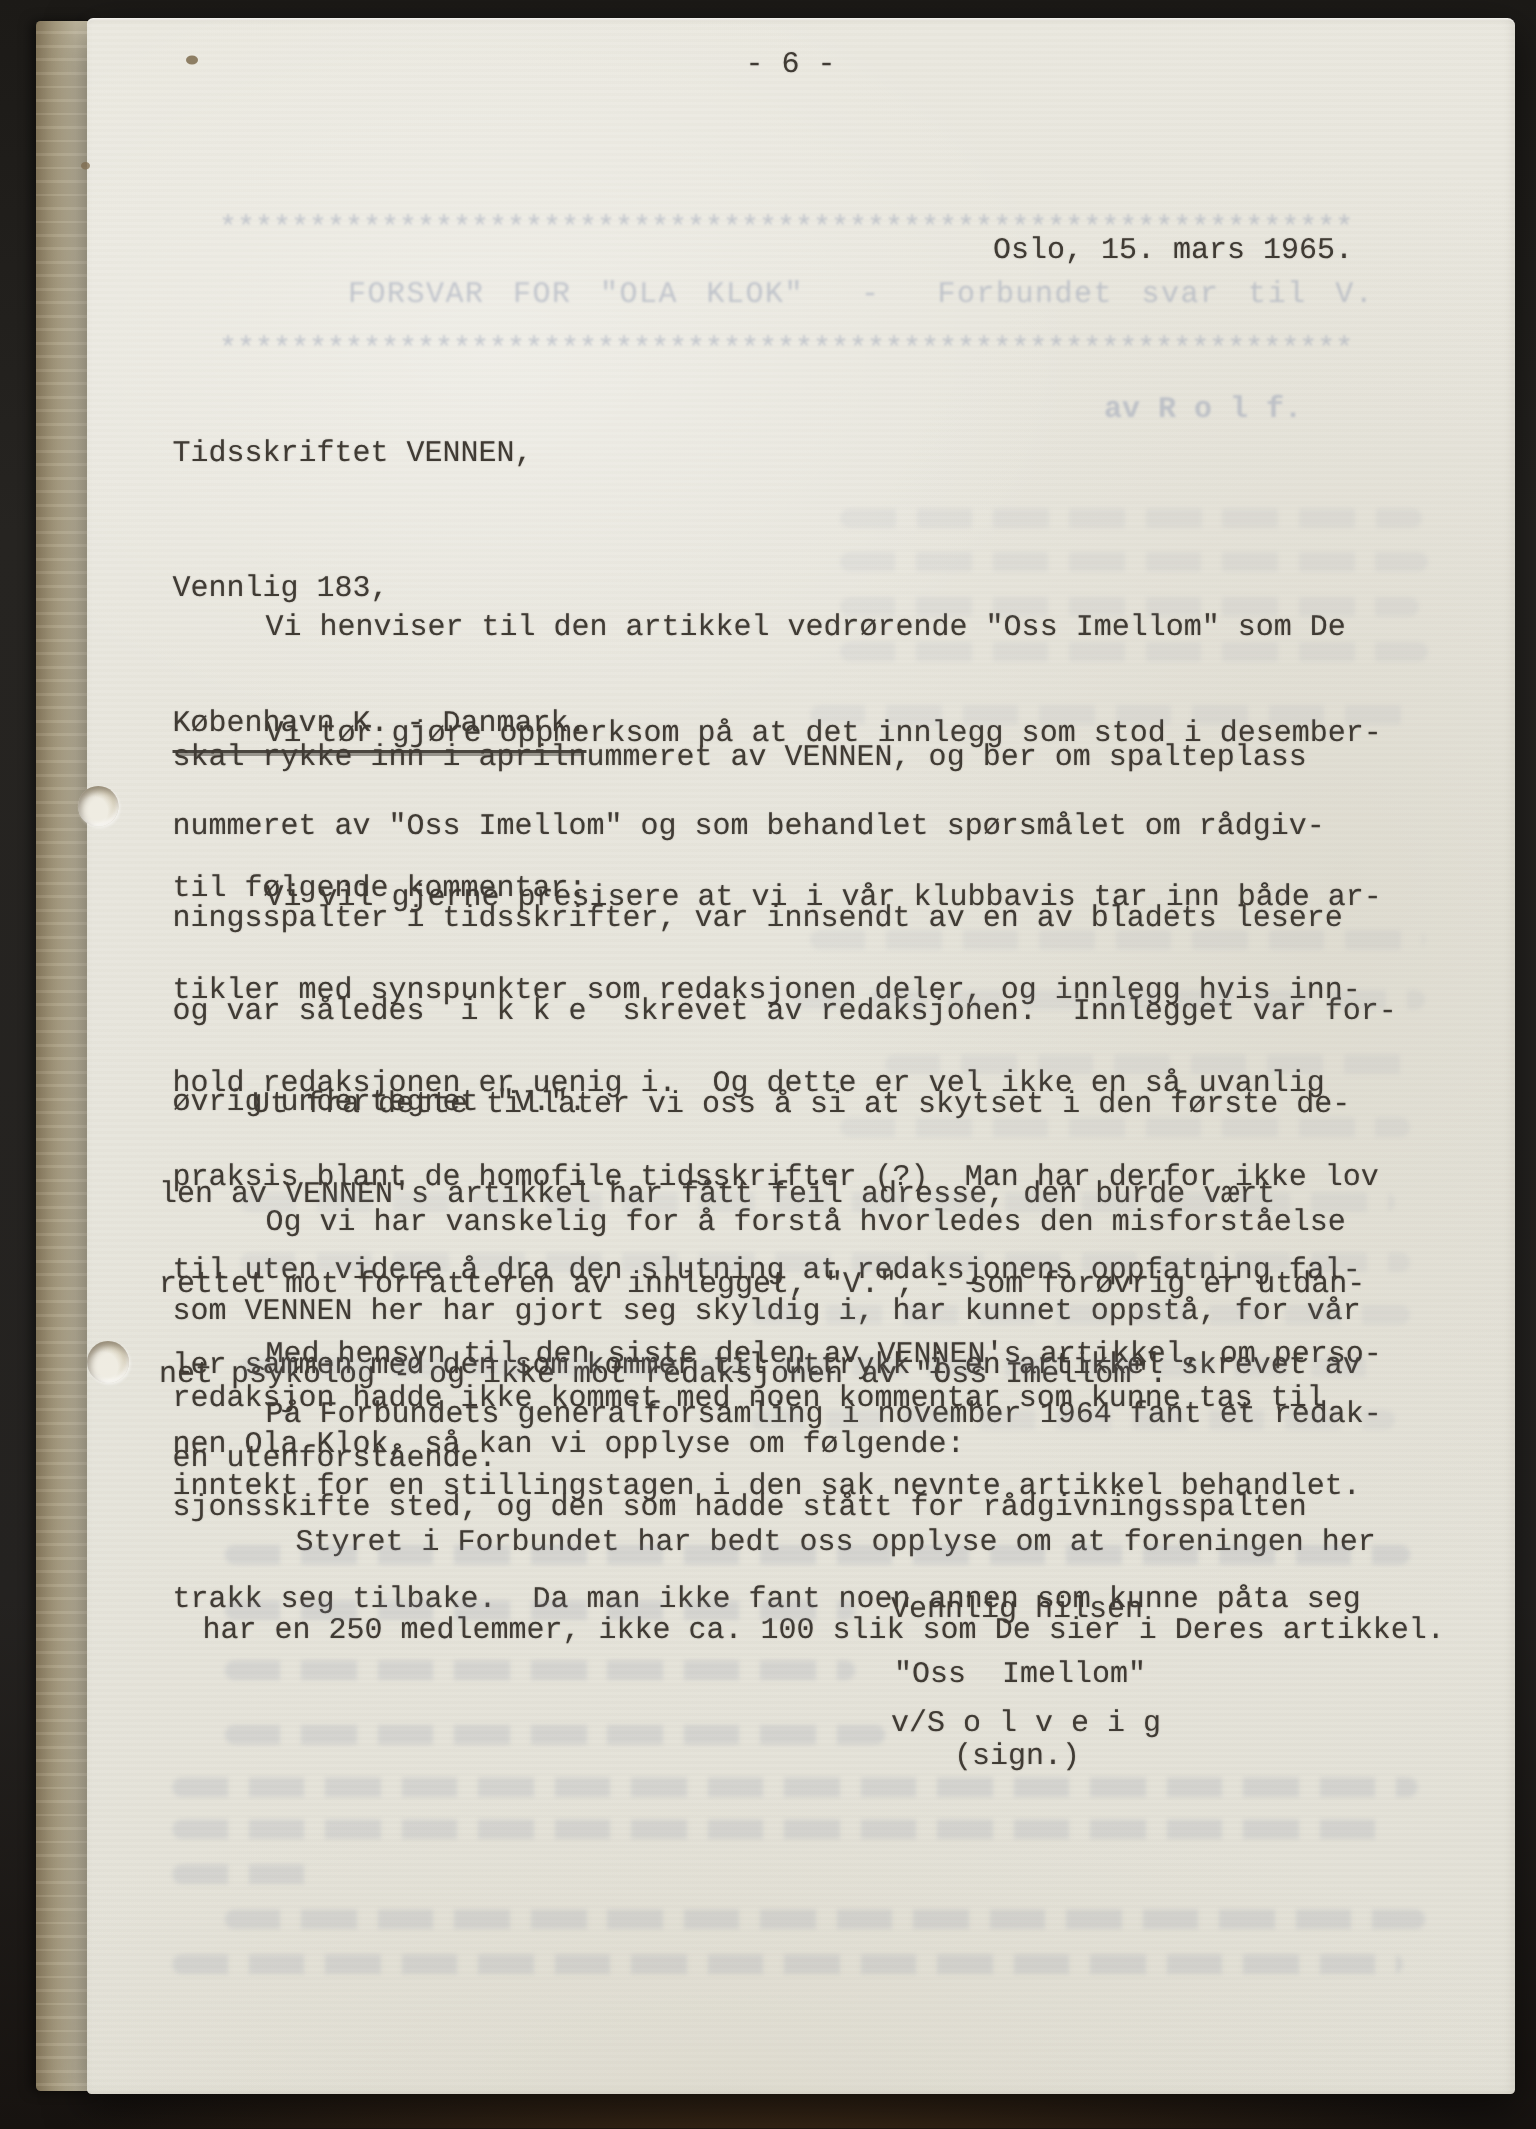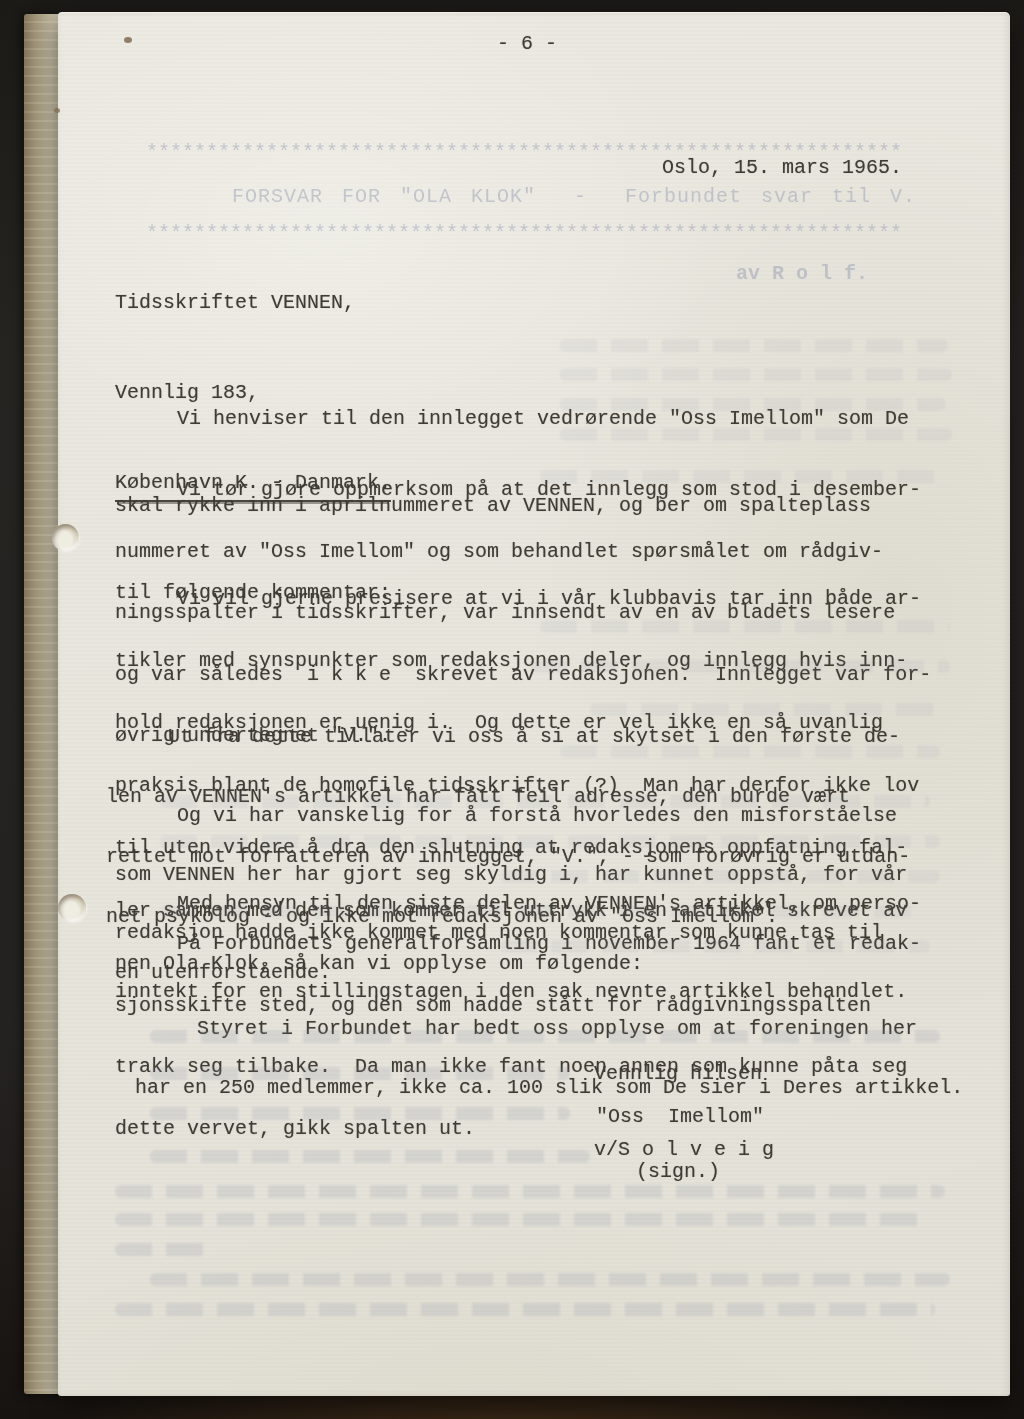--- a/index.html
+++ b/index.html
@@ -70,21 +70,21 @@
 
     <div class="t" style="top:144px; left:604px;">Oslo, 15. mars 1965.</div>
 
     <div class="t" style="top:216px; left:57px; line-height:30px;">
       <span class="addr-line">Tidsskriftet VENNEN,</span>
       <span class="addr-line">Vennlig 183,</span>
       <span class="addr-line"><span class="addr-underline">København K. - Danmark.</span></span>
     </div>
 
     <div class="para" style="top:334px; left:57px; line-height:29px;">
-      <div class="line first">Vi henviser til den innlegget vedrørende "Oss Imellom" som De</div>
+      <div class="line first">Vi henviser til den artikkel vedrørende "Oss Imellom" som De</div>
       <div class="line">skal rykke inn i aprilnummeret av VENNEN, og ber om spalteplass</div>
       <div class="line">til følgende kommentar:</div>
     </div>
 
     <div class="para" style="top:427px; left:57px; line-height:20.5px;">
       <div class="line first">Vi tør gjøre oppmerksom på at det innlegg som stod i desember-</div>
       <div class="line">nummeret av "Oss Imellom" og som behandlet spørsmålet om rådgiv-</div>
       <div class="line">ningsspalter i tidsskrifter, var innsendt av en av bladets lesere</div>
       <div class="line">og var således  i k k e  skrevet av redaksjonen.  Innlegget var for-</div>
       <div class="line">øvrig undertegnet "V.".</div>
@@ -116,21 +116,20 @@
 
     <div class="para" style="top:842px; left:57px; line-height:20px;">
       <div class="line first">Med hensyn til den siste delen av VENNEN's artikkel, om perso-</div>
       <div class="line">nen Ola Klok, så kan vi opplyse om følgende:</div>
     </div>
 
     <div class="para" style="top:881px; left:57px; line-height:20.5px;">
       <div class="line first">På Forbundets generalforsamling i november 1964 fant et redak-</div>
       <div class="line">sjonsskifte sted, og den som hadde stått for rådgivningsspalten</div>
       <div class="line">trakk seg tilbake.  Da man ikke fant noen annen som kunne påta seg</div>
-      <div class="line">dette vervet, gikk spalten ut.</div>
     </div>
 
     <div class="para" style="top:968px; left:57px; line-height:19.5px;margin-left:20px;">
       <div class="line first">Styret i Forbundet har bedt oss opplyse om at foreningen her</div>
       <div class="line">har en 250 medlemmer, ikke ca. 100 slik som De sier i Deres artikkel.</div>
     </div>
 
     <div class="t" style="top:1050px; left:536px;">Vennlig hilsen</div>
     <div class="t" style="top:1093px; left:538px;">"Oss  Imellom"</div>
     <div class="t" style="top:1126px; left:536px;">v/S o l v e i g</div>

